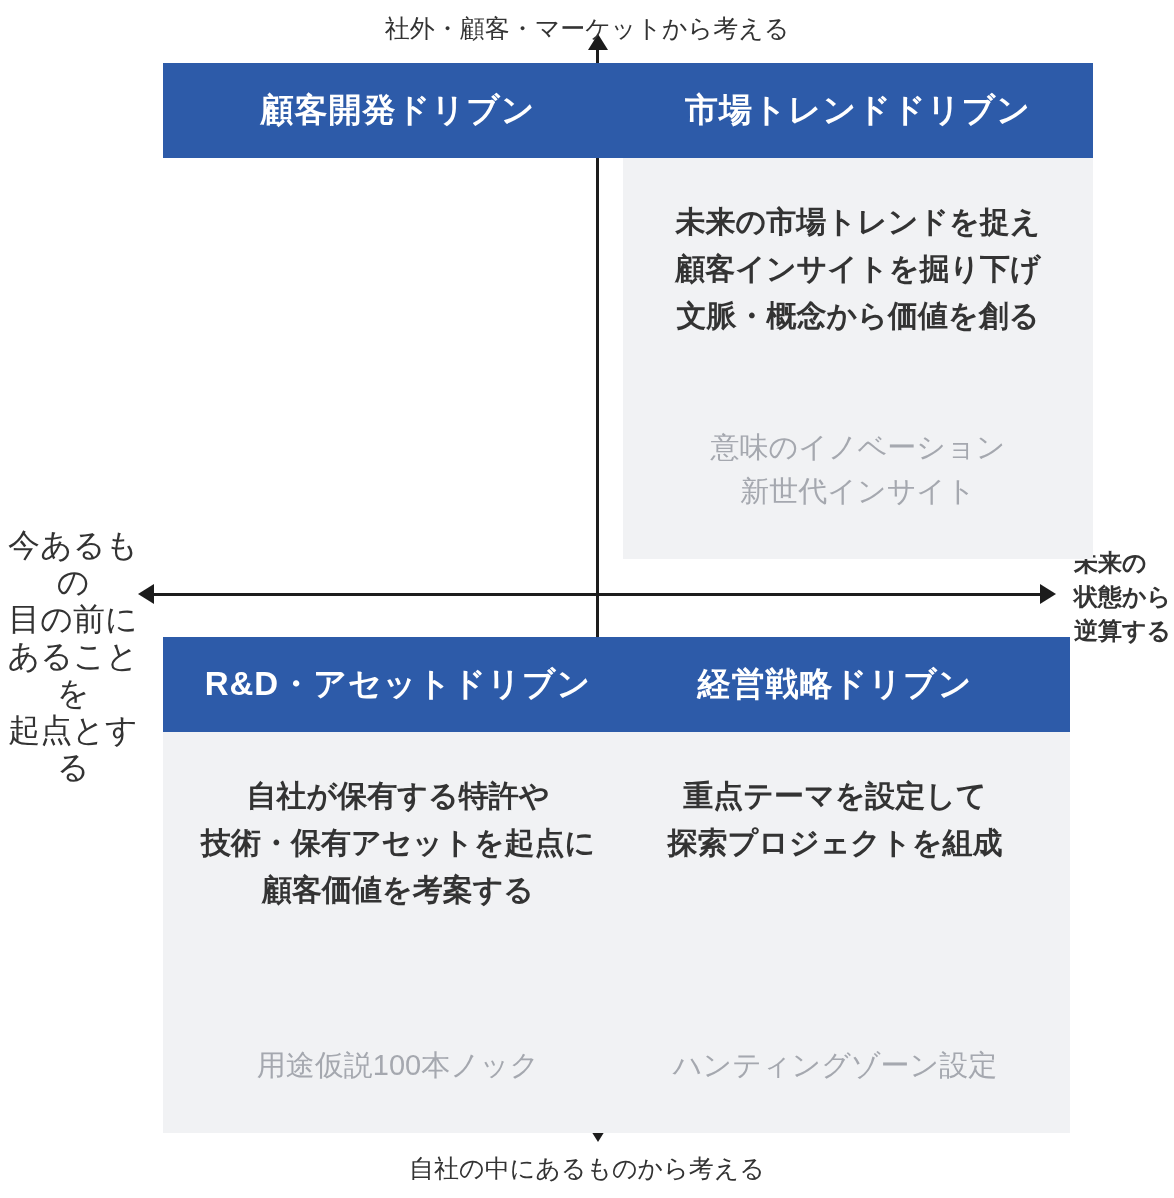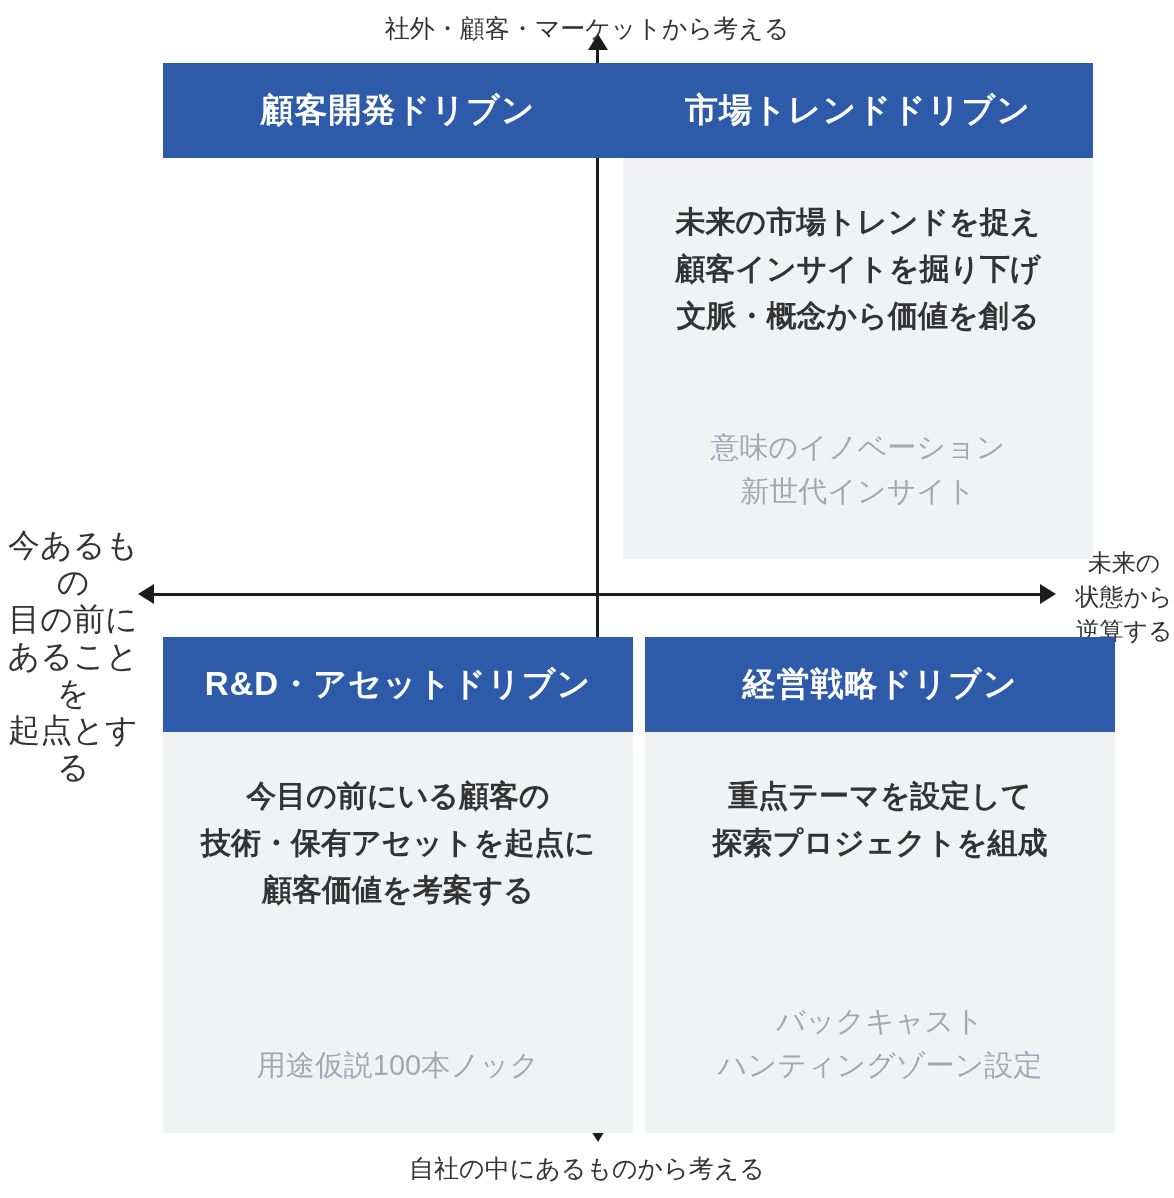--- a/index.html
+++ b/index.html
@@ -61,29 +61,29 @@
   .axis-bottom {
     left: 0; top: 1152px; width: 1174px;
     text-align: center; font-size: 25px; font-weight: 500;
   }
   .axis-left {
     left: 0px; top: 527px; width: 146px;
     text-align: center; font-size: 32px; line-height: 37px; font-weight: 400;
   }
   .axis-right {
     left: 1074px; top: 546px; width: 100px;
-    text-align: center; font-size: 24px; line-height: 34px; font-weight: 400;
+    font-size: 24px; line-height: 34px; font-weight: 700;
   }
 
   
   .quad { position: absolute; width: 470px; }
   .quad.tl { left: 163px; top: 63px; }
   .quad.tr { left: 623px; top: 63px; }
   .quad.bl { left: 163px; top: 637px; border-radius: 10px; }
-  .quad.br { left: 645px; top: 637px; border-radius: 27px; }
+  .quad.br { left: 600px; top: 637px; border-radius: 27px; }
 
   .quad-header {
     height: 95px;
     background: #2d5ba9;
     color: #ffffff;
     display: flex; align-items: center; justify-content: center;
     font-size: 33px; font-weight: 600;
     letter-spacing: 1px;
   }
   .quad-body {
@@ -140,37 +140,36 @@
         <div>意味のイノベーション</div>
         <div>新世代インサイト</div>
       </div>
     </div>
   </div>
 
   <div class="quad bl">
     <div class="quad-header">R&amp;D・アセットドリブン</div>
     <div class="quad-body">
       <div class="desc">
-        <div>今目の前にいる顧客の</div>
+        <div>自社が保有する特許や</div>
         <div>技術・保有アセットを起点に</div>
         <div>顧客価値を考案する</div>
       </div>
       <div class="methods">
         <div>用途仮説100本ノック</div>
       </div>
     </div>
   </div>
 
   <div class="quad br">
     <div class="quad-header">経営戦略ドリブン</div>
     <div class="quad-body">
       <div class="desc">
         <div>重点テーマを設定して</div>
         <div>探索プロジェクトを組成</div>
       </div>
       <div class="methods">
-        <div>バックキャスト</div>
         <div>ハンティングゾーン設定</div>
       </div>
     </div>
   </div>
 
 </div>
 
 </body></html>

